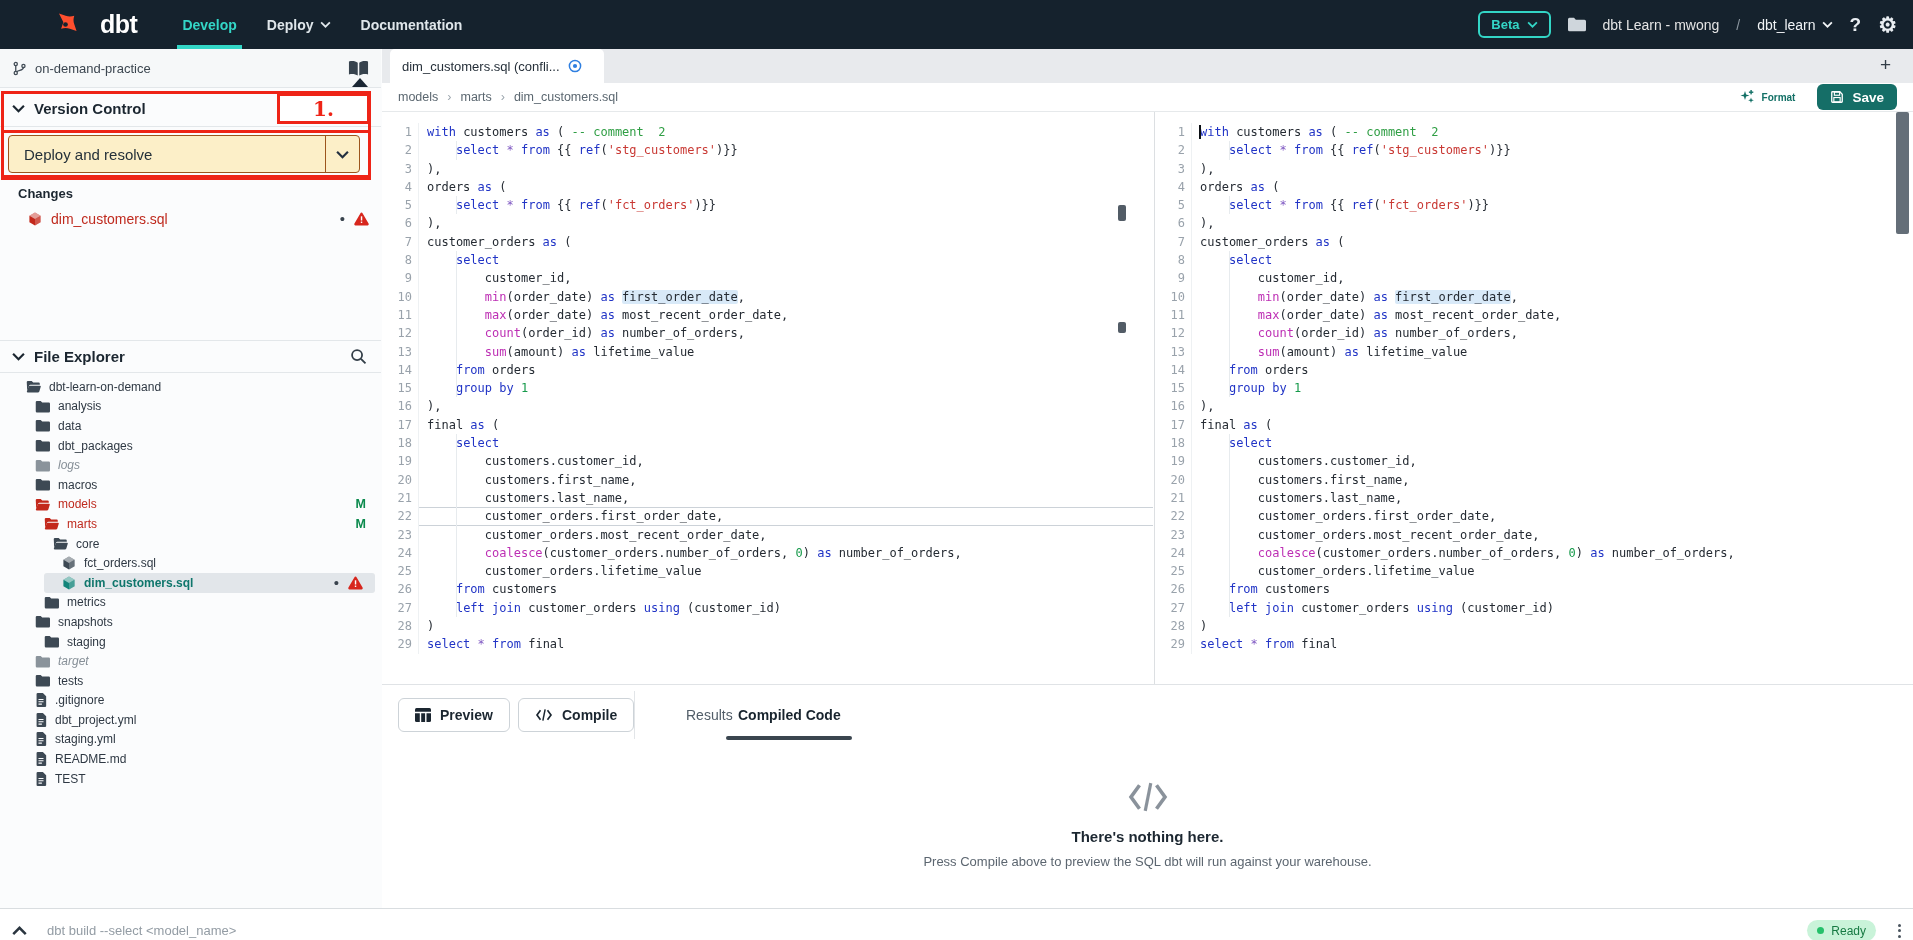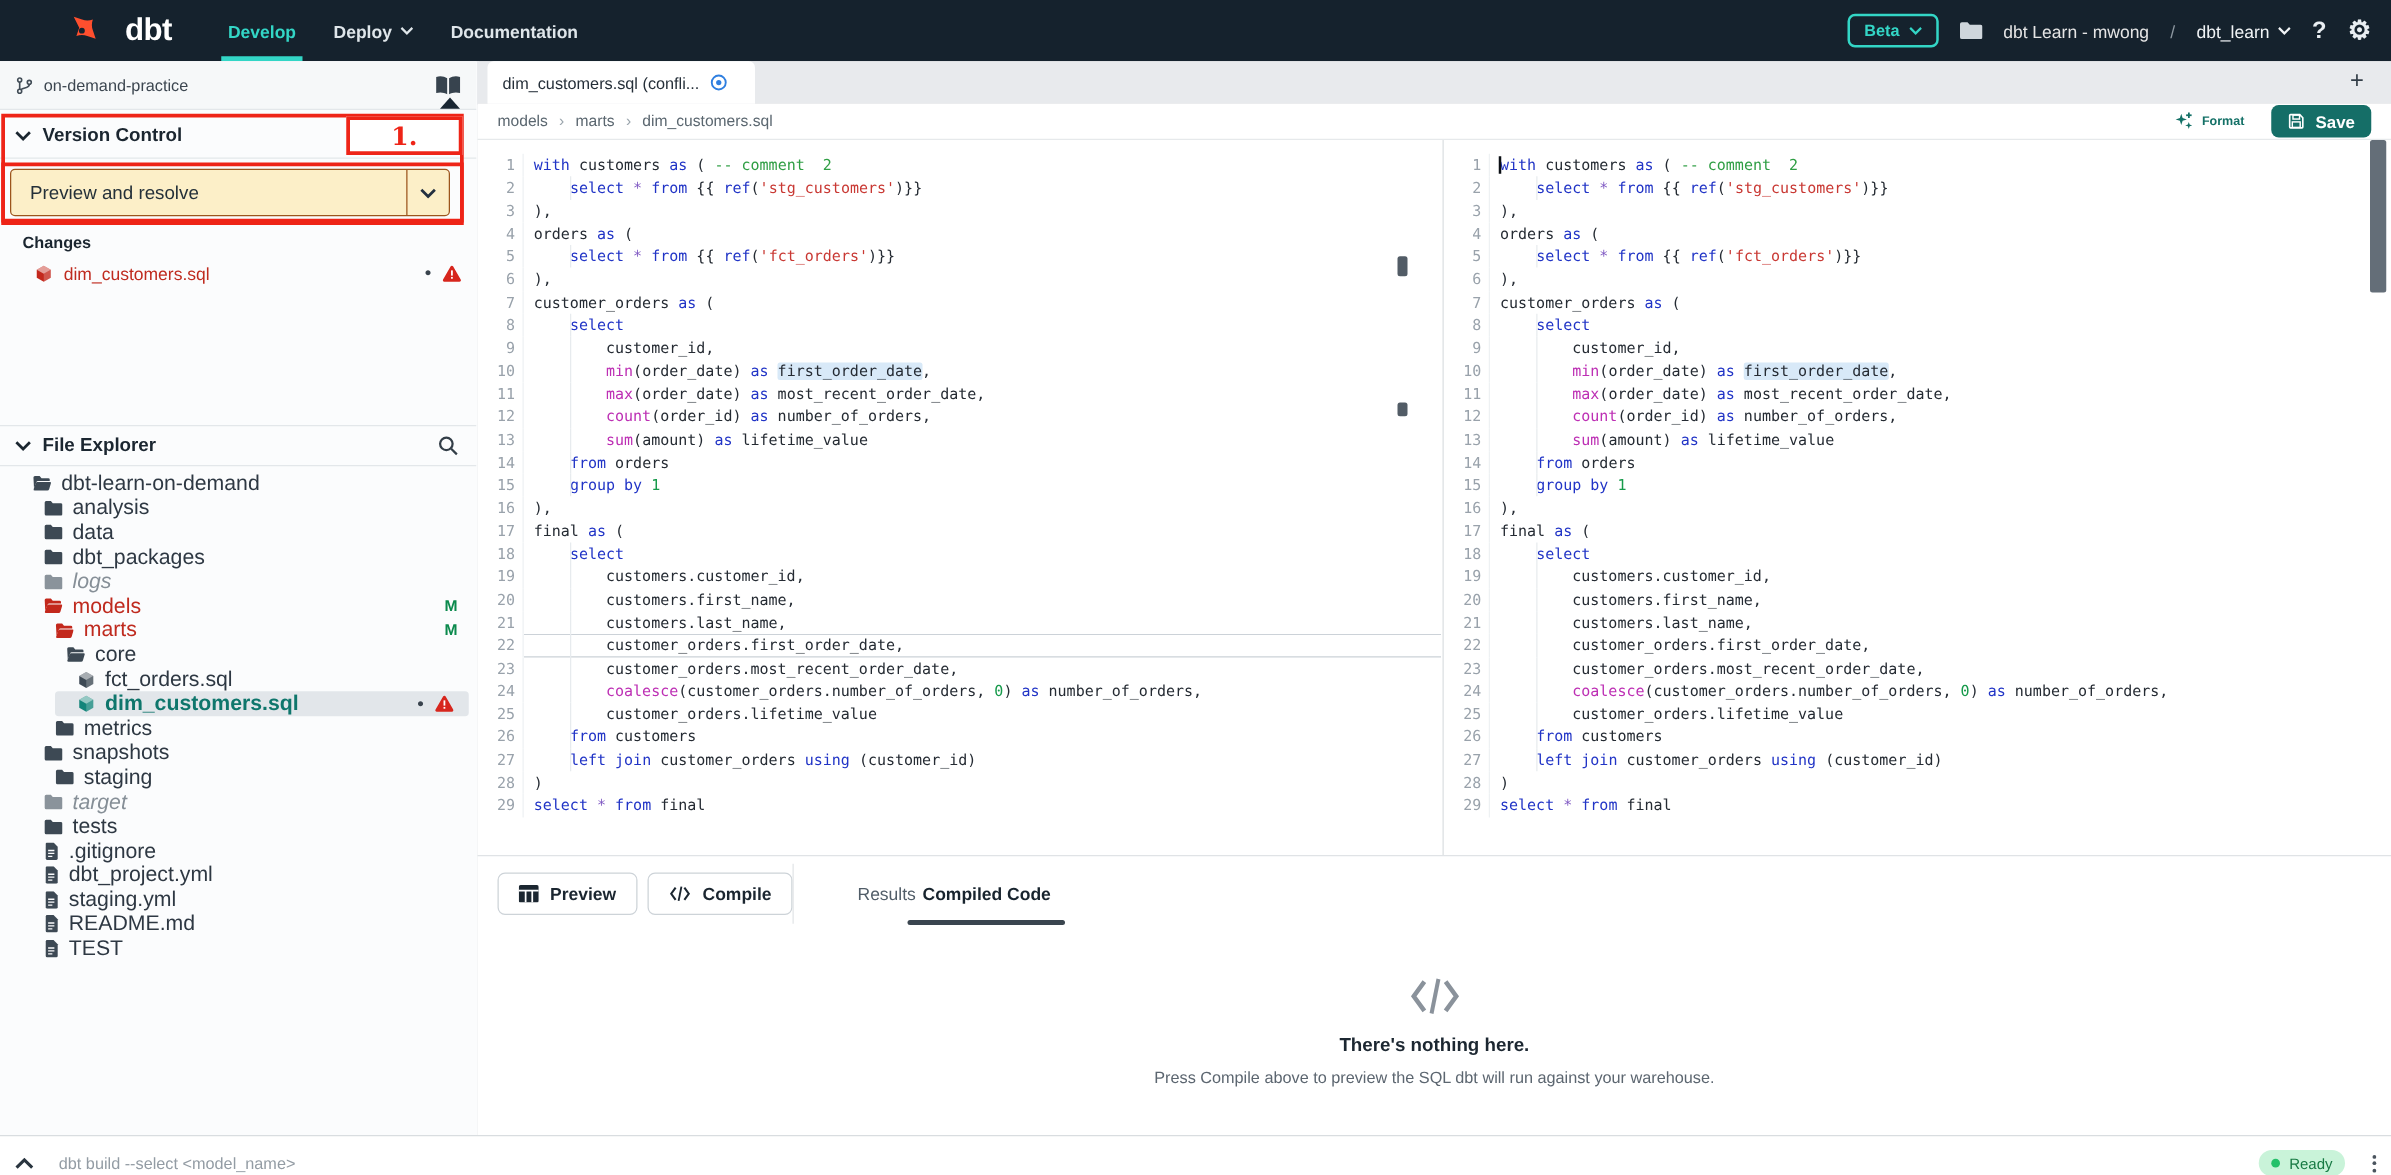--- a/index.html
+++ b/index.html
@@ -51,21 +51,21 @@
   #changes-list{left:0;top:155px;width:381px;}
   .chg-row{position:relative;height:29px;display:flex;align-items:center;gap:9px;padding-left:28px;cursor:pointer;}
   .chg-row .nm{font-size:14px;color:#bf2a1e;}
   .row-marks{position:absolute;right:12px;display:flex;align-items:center;gap:9px;}
   .dotm{color:#39434d;font-size:15px;line-height:1;}
   #fe-head{left:0;top:291px;width:381px;height:33px;border-top:1px solid #e3e7ea;border-bottom:1px solid #e3e7ea;background:#fbfcfd;}
   #fe-search{margin-left:auto;margin-right:14px;color:#333e48;cursor:pointer;}
   #file-tree{left:0;top:328px;width:381px;}
   .tree-row{position:relative;height:19.6px;display:flex;align-items:center;gap:8px;box-sizing:border-box;cursor:pointer;}
   .tree-row .ic{flex:none;display:flex;}
-  .tree-row .lb{font-size:17px;color:#2e3843;white-space:nowrap;}
+  .tree-row .lb{font-size:12px;color:#2e3843;white-space:nowrap;}
   .tree-row.sel{background:#e2e6ea;border-radius:3px;}
   .tree-row.sel .lb{color:#0f766c;font-weight:bold;}
   .lb.muted{color:#868f97;font-style:italic;}
   .lb.red{color:#bf2a1e;}
   .tc-dark{color:#3d4954;} .tc-red{color:#c3281c;} .tc-teal{color:#13857a;} .tc-gray{color:#8a939b;}
   .m-badge{position:absolute;right:15px;color:#0b8a4d;font-weight:bold;font-size:12.5px;}
 
   
   #main{left:382px;top:49px;width:1531px;height:859px;}
   #tabstrip{left:0;top:0;width:1531px;height:34px;background:#e8eaed;border-bottom:1px solid #d8dcdf;}
@@ -190,21 +190,21 @@
   <div class="abs" id="tooltip-arrow"></div>
 
   <div class="abs sec-head" id="vc-head">
     <svg width="13" height="9" viewBox="0 0 12 8">
         <path d="M1 1.5l5 5 5-5" stroke="#1b2630" stroke-width="2" fill="none"></path>
       </svg>
     <span>Version Control</span>
   </div>
 
   <div class="abs" id="commit-btn">
-    <span class="txt">Preview and resolve</span>
+    <span class="txt">Deploy and resolve</span>
     <span id="commit-caret">
       <svg width="13" height="9" viewBox="0 0 12 8">
           <path d="M1 1.5l5 5 5-5" stroke="#233040" stroke-width="2" fill="none"></path>
         </svg>
     </span>
   </div>
 
   <div class="abs anno" id="anno-rect-vc"></div>
   <div class="abs anno" id="anno-rect-commit"></div>
   <div class="abs" id="anno-step">1.</div>
@@ -277,20 +277,28 @@
         </span>
         <span class="lb">dbt_packages</span>
       </div>
       <div class="tree-row" style="padding-left: 35px;">
         <span class="ic tc-gray">
           <svg width="15" height="13" viewBox="0 0 20 17">
             <path fill="currentColor" d="M1 2.6A1.6 1.6 0 0 1 2.6 1h5l2 2.2h8.8A1.6 1.6 0 0 1 20 4.8v10A1.6 1.6 0 0 1 18.4 16.4H2.6A1.6 1.6 0 0 1 1 14.8z"></path>
           </svg>
         </span>
         <span class="lb muted">logs</span>
+      </div>
+      <div class="tree-row" style="padding-left: 35px;">
+        <span class="ic tc-dark">
+          <svg width="15" height="13" viewBox="0 0 20 17">
+            <path fill="currentColor" d="M1 2.6A1.6 1.6 0 0 1 2.6 1h5l2 2.2h8.8A1.6 1.6 0 0 1 20 4.8v10A1.6 1.6 0 0 1 18.4 16.4H2.6A1.6 1.6 0 0 1 1 14.8z"></path>
+          </svg>
+        </span>
+        <span class="lb">macros</span>
       </div>
       <div class="tree-row" style="padding-left: 35px;">
         <span class="ic tc-red">
           <svg width="15" height="13" viewBox="0 0 20 17">
             <path fill="currentColor" d="M1 2.6A1.6 1.6 0 0 1 2.6 1h5l2 2.2h7.3A1.5 1.5 0 0 1 18.4 4.7V6.2H5.9A1.9 1.9 0 0 0 4.1 7.5L1.6 14z"></path>
             <path fill="currentColor" d="M5.4 7.4h13.3a1 1 0 0 1 .95 1.3l-1.9 6.3a2 2 0 0 1-1.9 1.4H2.5a1.3 1.3 0 0 1-1.25-1.7l2.3-6.3a2 2 0 0 1 1.85-1z"></path>
           </svg>
         </span>
         <span class="lb red">models</span>
         <span class="m-badge">M</span>

